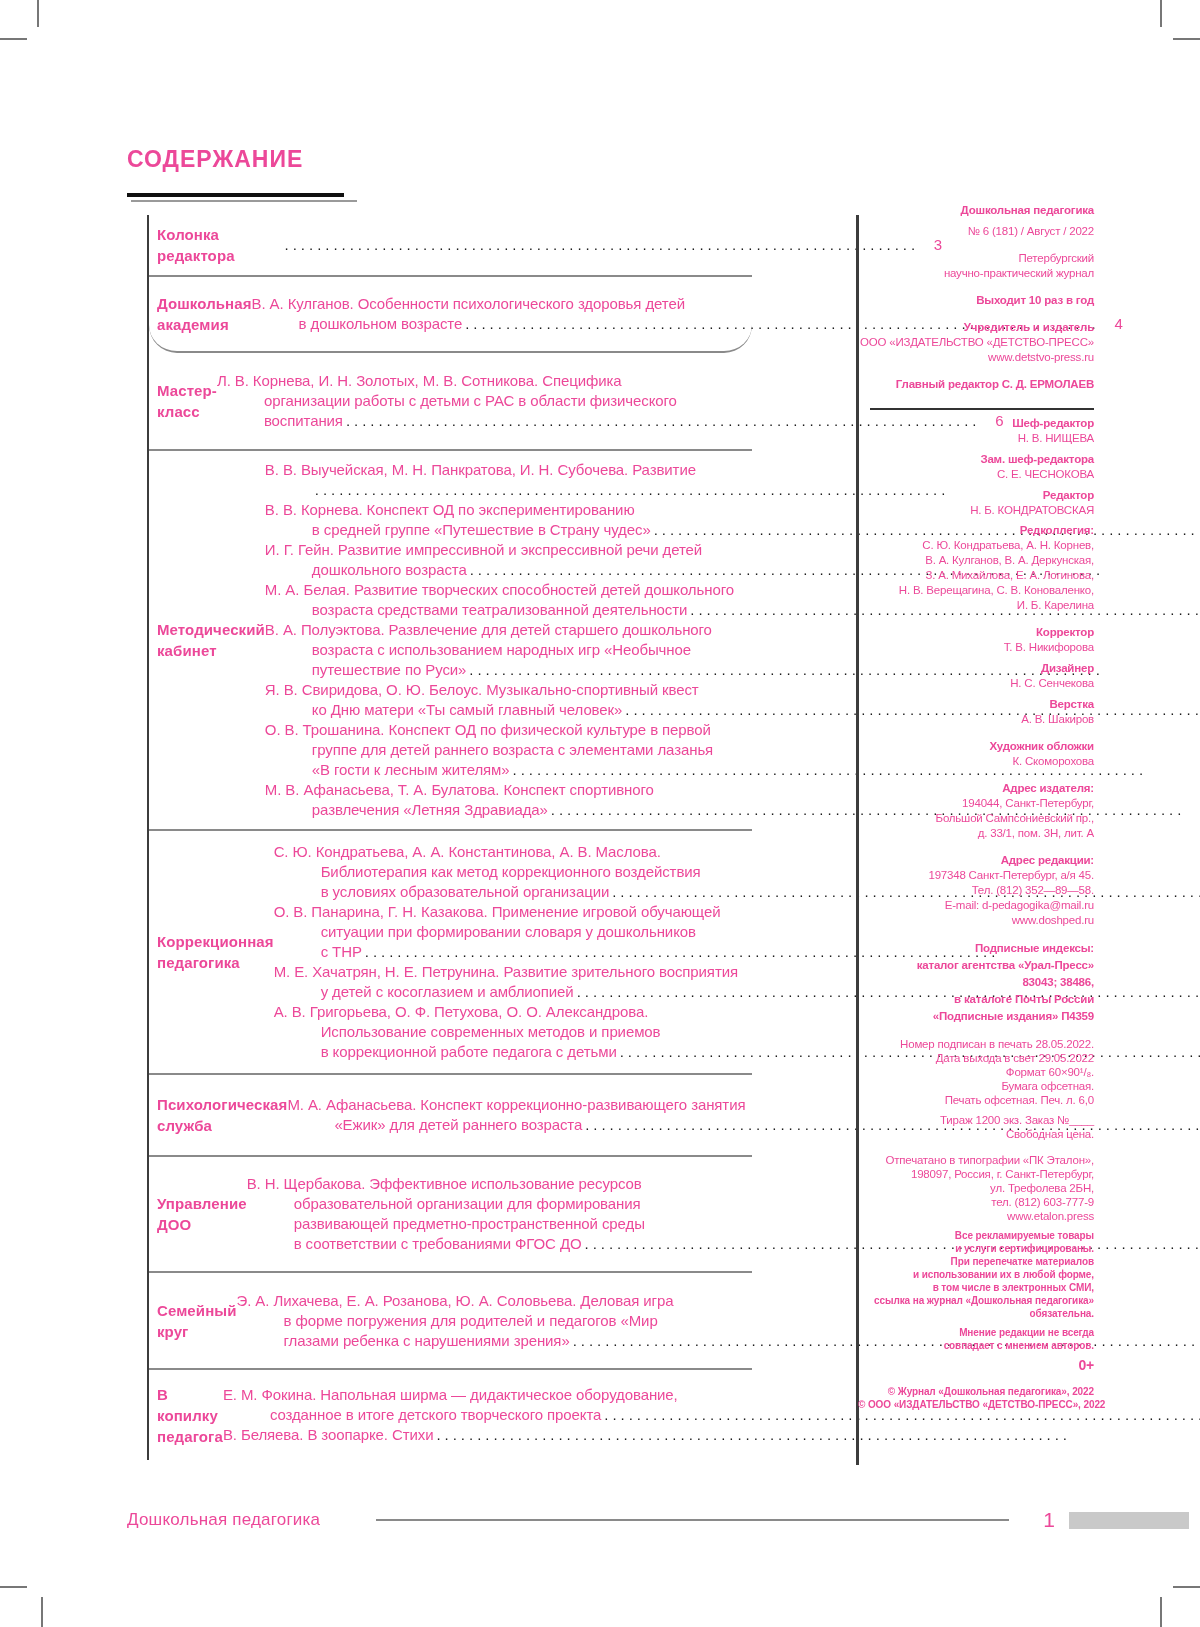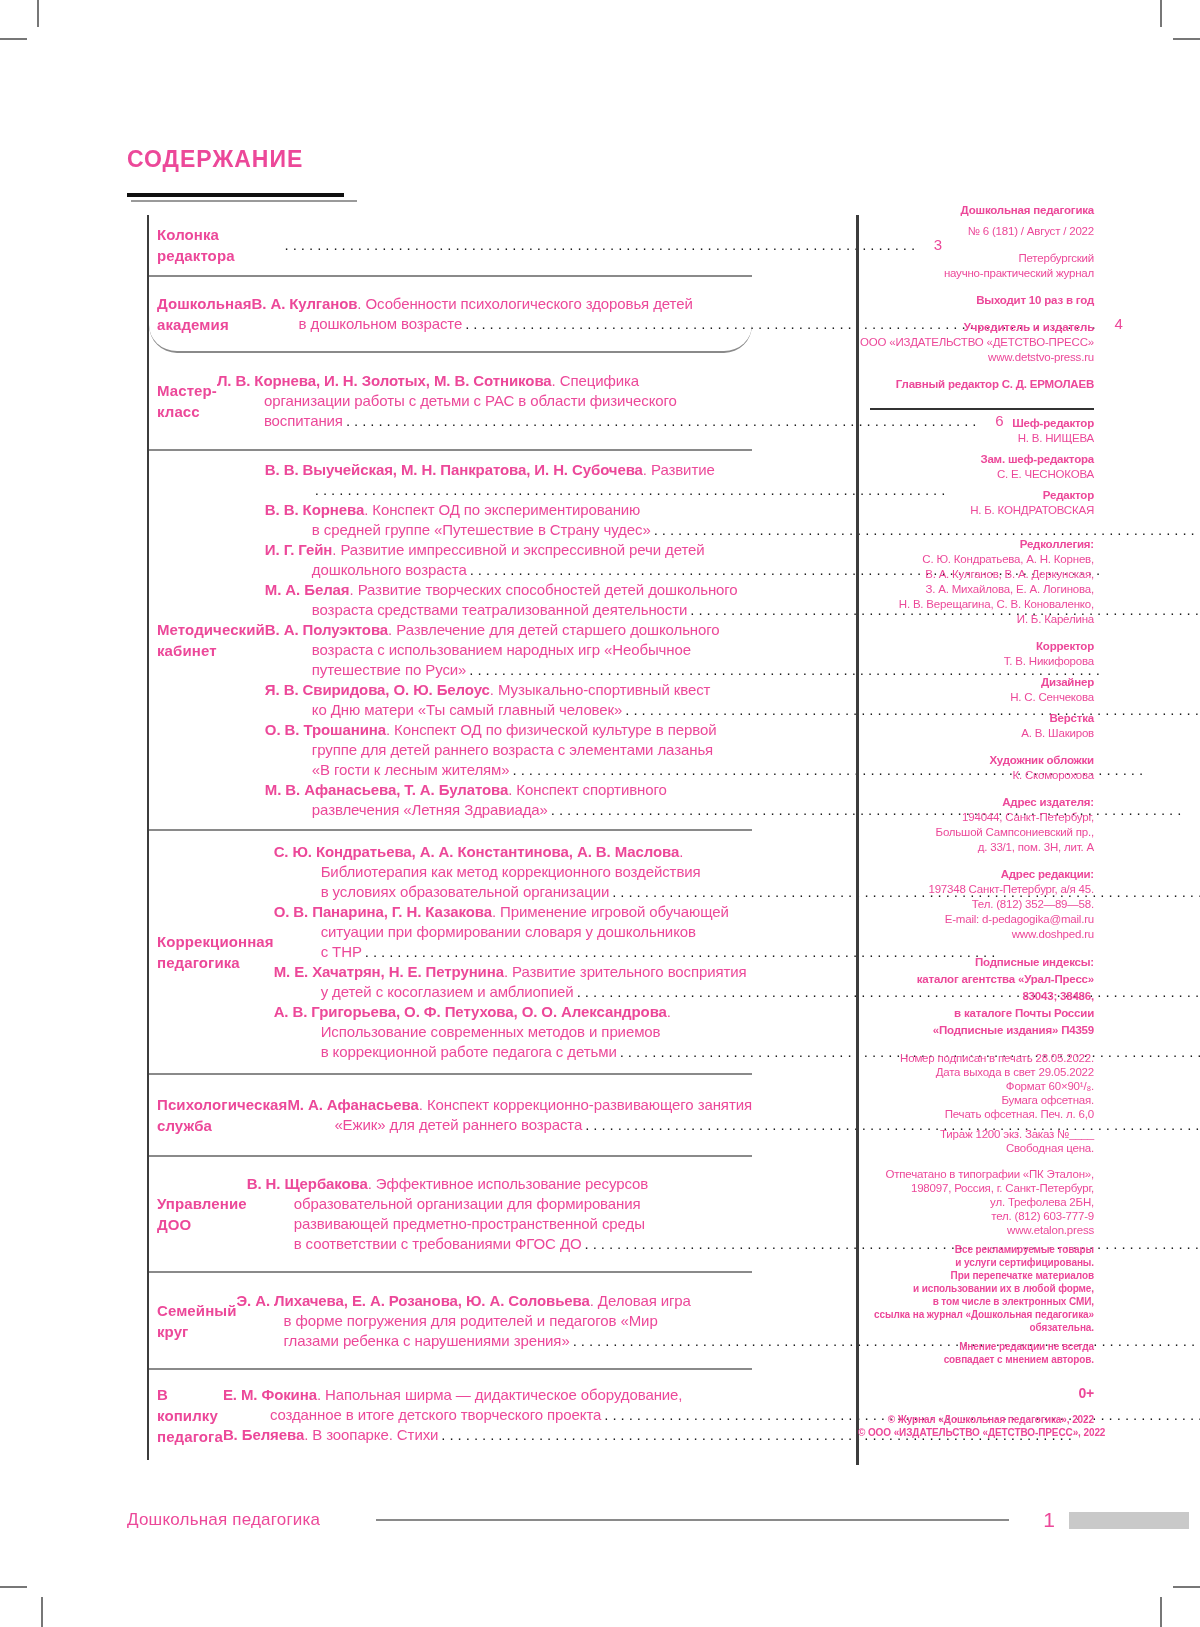--- a/index.html
+++ b/index.html
@@ -15,37 +15,37 @@
   .tr-gray{position:absolute;left:131px;top:200px;width:226px;height:2px;background:#9a9a9a;}
 
   
   .toc{position:absolute;left:127px;top:215px;width:605px;border-left:2px solid #3c3c3c;box-sizing:border-box;margin-left:20px;}
   .toc-row{display:flex;align-items:center;border-bottom:2px solid #8a8a8a;box-sizing:border-box;}
   .toc-row:last-child{border-bottom:none;}
   .toc-label{width:153px;padding-left:8px;font-weight:bold;font-size:15px;line-height:21px;letter-spacing:0.1px;}
   .toc-entries{flex:1;margin-right:46px;font-size:15px;line-height:20px;letter-spacing:-0.1px;}
   .eline{white-space:nowrap;}
   .eline.cont{padding-left:47px;}
-  .au{font-weight:bold;}
+  .au{font-weight:normal;}
   .dotline{display:flex;align-items:baseline;}
   .dotline .txt{white-space:nowrap;}
   .dots{flex:1;overflow:hidden;white-space:nowrap;margin:0 3px;min-width:12px;color:#1c1c1c;}
   .dots::after{content:". . . . . . . . . . . . . . . . . . . . . . . . . . . . . . . . . . . . . . . . . . . . . . . . . . . . . . . . . . . . . . . . . . . . . . . . . . . . . .";}
   .pg{text-align:right;min-width:24px;white-space:nowrap;}
 
   
   .vsep{position:absolute;left:856px;top:215px;width:3px;height:1250px;background:#3c3c3c;}
 
   
   .masthead{position:absolute;left:858px;top:203px;width:236px;text-align:right;
             font-size:11.5px;line-height:15px;letter-spacing:-0.2px;}
   .mh-block{margin-top:12px;}
   .mh-block:first-child{margin-top:0;}
   .mh-block.g-none{margin-top:0;}
-  .mh-block.g-xs{margin-top:19px;}
+  .mh-block.g-xs{margin-top:5px;}
   .mh-block.g-sm{margin-top:6px;}
   .mh-block.g-md{margin-top:12px;}
   .mh-block.g-lg{margin-top:22px;}
   .mh-line{white-space:nowrap;}
   .mh-line.b{font-weight:bold;}
   .mh-line.u{border-bottom:2px solid #333;padding-bottom:16px;margin-left:12px;}
   .mh-block.spread .mh-line{line-height:17px;}
   .mh-block.dense .mh-line{line-height:14px;}
   .mh-block.fine{font-size:10px;line-height:13px;font-weight:bold;letter-spacing:-0.1px;}
   .mh-block.plus{font-size:14px;line-height:16px;}

